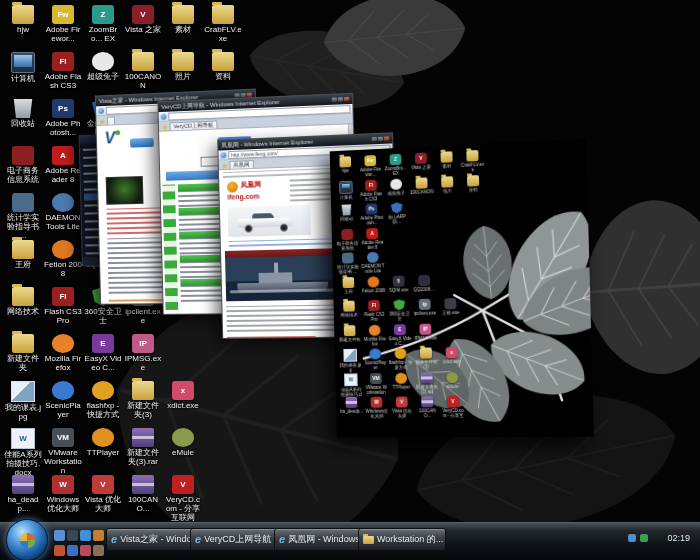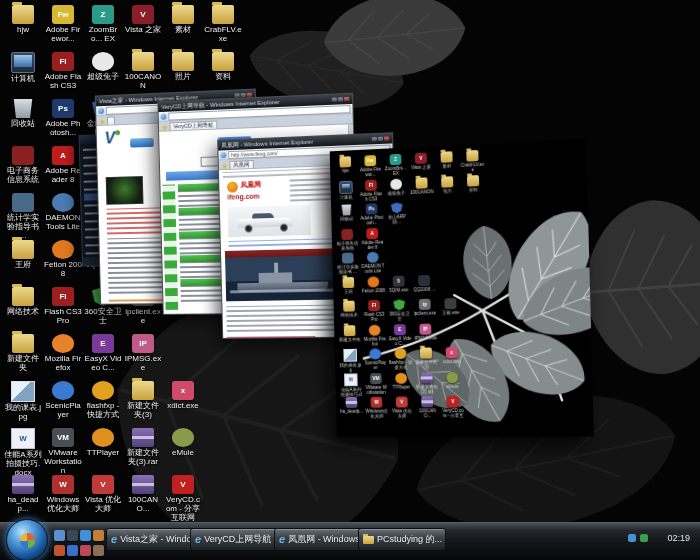--- a/index.html
+++ b/index.html
@@ -773,21 +773,21 @@
         <div class="tbtn" style="left: 190px; width: 78px;">
           <span class="tico-ie">e</span>
           <span class="tlabel">VeryCD上网导航 - ...</span>
         </div>
         <div class="tbtn" style="left: 274px; width: 78px;">
           <span class="tico-ie">e</span>
           <span class="tlabel">凤凰网 - Windows...</span>
         </div>
         <div class="tbtn" style="left: 358px; width: 78px;">
           <span class="tico-folder"></span>
-          <span class="tlabel">PCstudying 的...</span>
+          <span class="tlabel">Workstation 的...</span>
         </div>
       </div>
     <div id="traybox">
         <span class="tray" style="right: 52px; background: rgb(58, 160, 80);"></span>
         <span class="tray" style="right: 64px; background: rgb(74, 143, 208);"></span>
       </div>
     <div id="clock">02:19</div>
   </div>
 
 </div>

